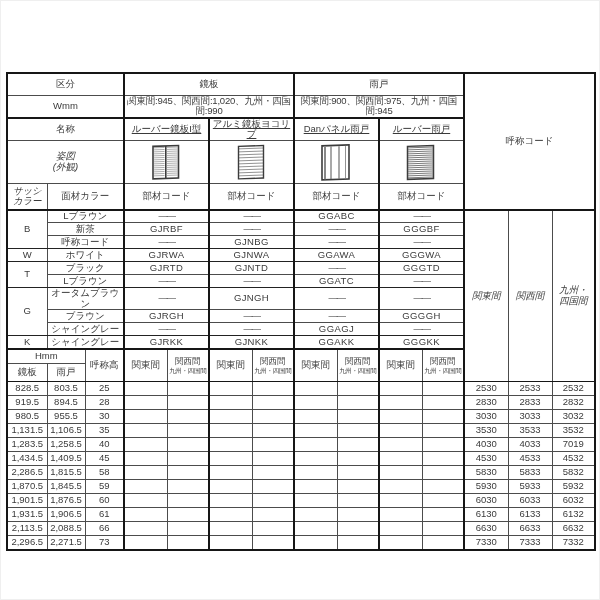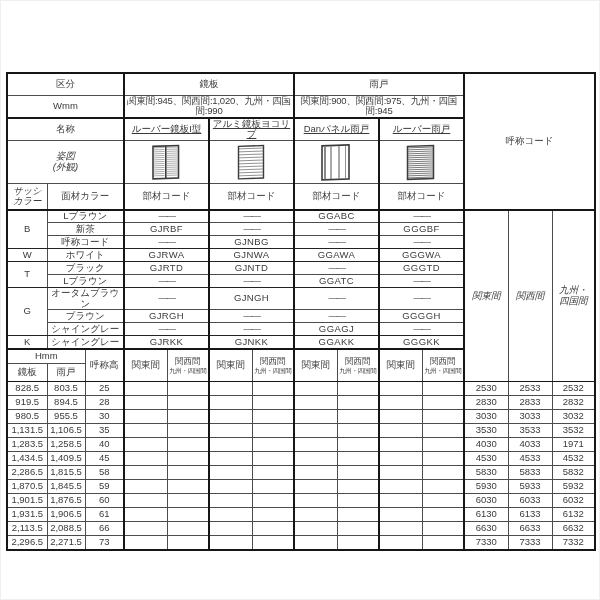--- a/index.html
+++ b/index.html
@@ -368,21 +368,21 @@
           <td class="bl2"></td>
           <td></td>
           <td class="bl2"></td>
           <td></td>
           <td class="bl2"></td>
           <td></td>
           <td class="bl2"></td>
           <td></td>
           <td class="bl2">4030</td>
           <td>4033</td>
-          <td>1971</td>
+          <td>7019</td>
         </tr>
         <tr class="dr">
           <td>1,434.5</td>
           <td>1,409.5</td>
           <td>45</td>
           <td class="bl2"></td>
           <td></td>
           <td class="bl2"></td>
           <td></td>
           <td class="bl2"></td>

